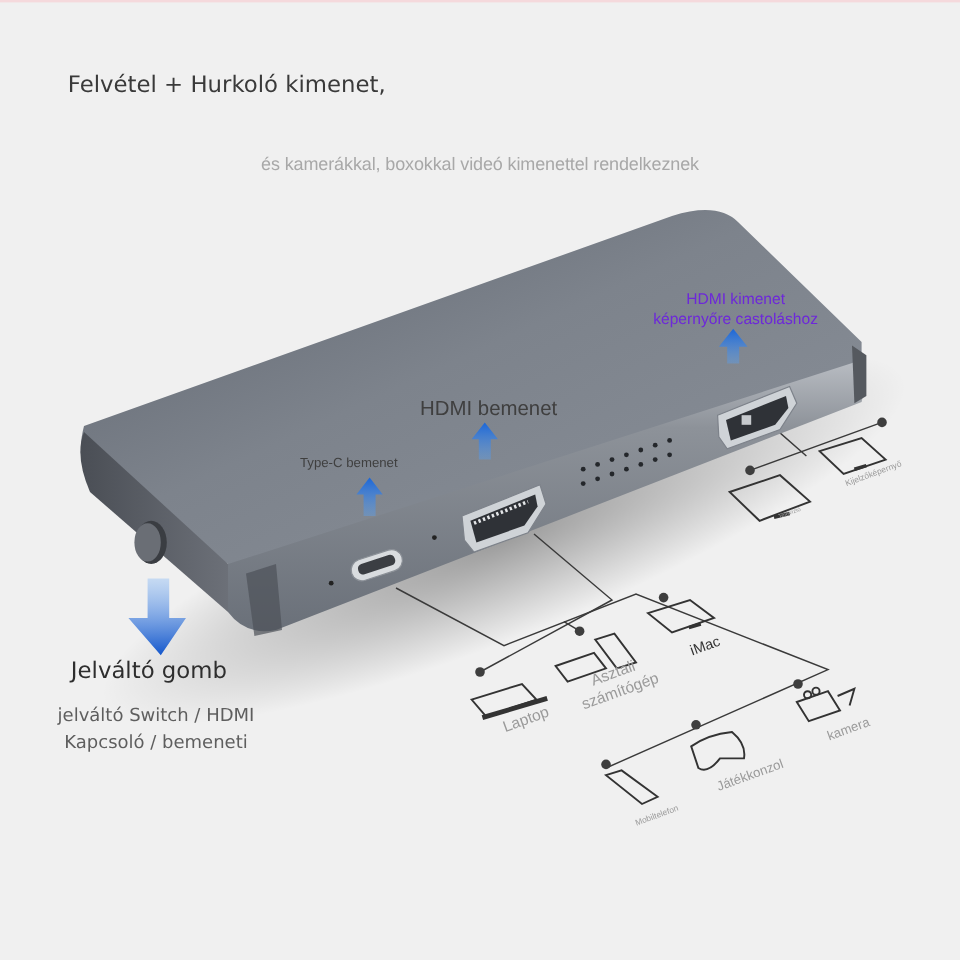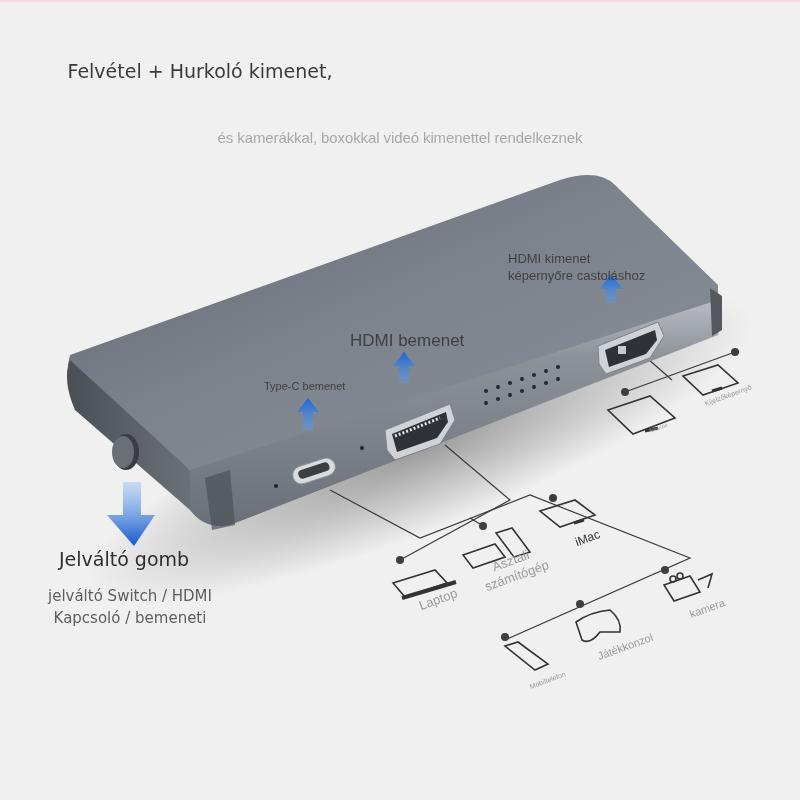--- a/index.html
+++ b/index.html
@@ -3,33 +3,33 @@
 <meta charset="utf-8">
 <style>
   html, body { margin:0; padding:0; }
   body {
     width:800px; height:800px; overflow:hidden; position:relative;
     background:#f0f0f0;
     font-family:"DejaVu Sans", "Liberation Sans", sans-serif;
   }
   .topline { position:absolute; left:0; top:0; width:800px; height:2px; background:#f5d9dc; }
   .headline {
-    position:absolute; left:40px; top:58px; width:320px; text-align:center;
+    position:absolute; left:29px; top:58px; width:320px; text-align:center;
     font-size:19px; line-height:26px; color:#3a3a3a;
   }
   .subline {
     position:absolute; left:30px; top:128px; width:740px; text-align:center;
     font-family:"Liberation Sans", sans-serif; font-size:15px; line-height:19px; color:#a8a8a8;
     letter-spacing:-0.1px;
   }
   svg.scene { position:absolute; left:0; top:0; }
   .lbl { position:absolute; font-family:"Liberation Sans", sans-serif; color:#3d3d3d; white-space:nowrap; }
-  .lbl-out { left:508px; top:240px; width:210px; text-align:left; font-size:13px; line-height:17px; color:#404040;margin-top:10px;}
+  .lbl-out { left:508px; top:240px; width:210px; text-align:center; font-size:13px; line-height:17px; color:#6d28d9;}
   .lbl-hdmi-in { left:350px; top:331px; font-size:17px; color:#3f3f3f;}
-  .lbl-typec { left:264px; top:380px; font-size:11px; color:#3f3f3f;}
+  .lbl-typec { left:250px; top:380px; font-size:11px; color:#3f3f3f;}
   .btn-title { left:30px; top:548px; font-family:"DejaVu Sans", sans-serif; font-size:19px; color:#2e2e2e;margin-left:29px; }
   .btn-desc { left:30px; top:585px; width:200px; text-align:center; font-family:"DejaVu Sans", sans-serif; font-size:15px; line-height:22px; color:#5e5e5e; white-space:normal;}
   .dev { position:absolute; font-family:"Liberation Sans", sans-serif; color:#9a9a9a; white-space:nowrap; transform-origin:left bottom; }
 </style>
 </head>
 <body>
 
 <div class="topline"></div>
 
 <div class="headline">

